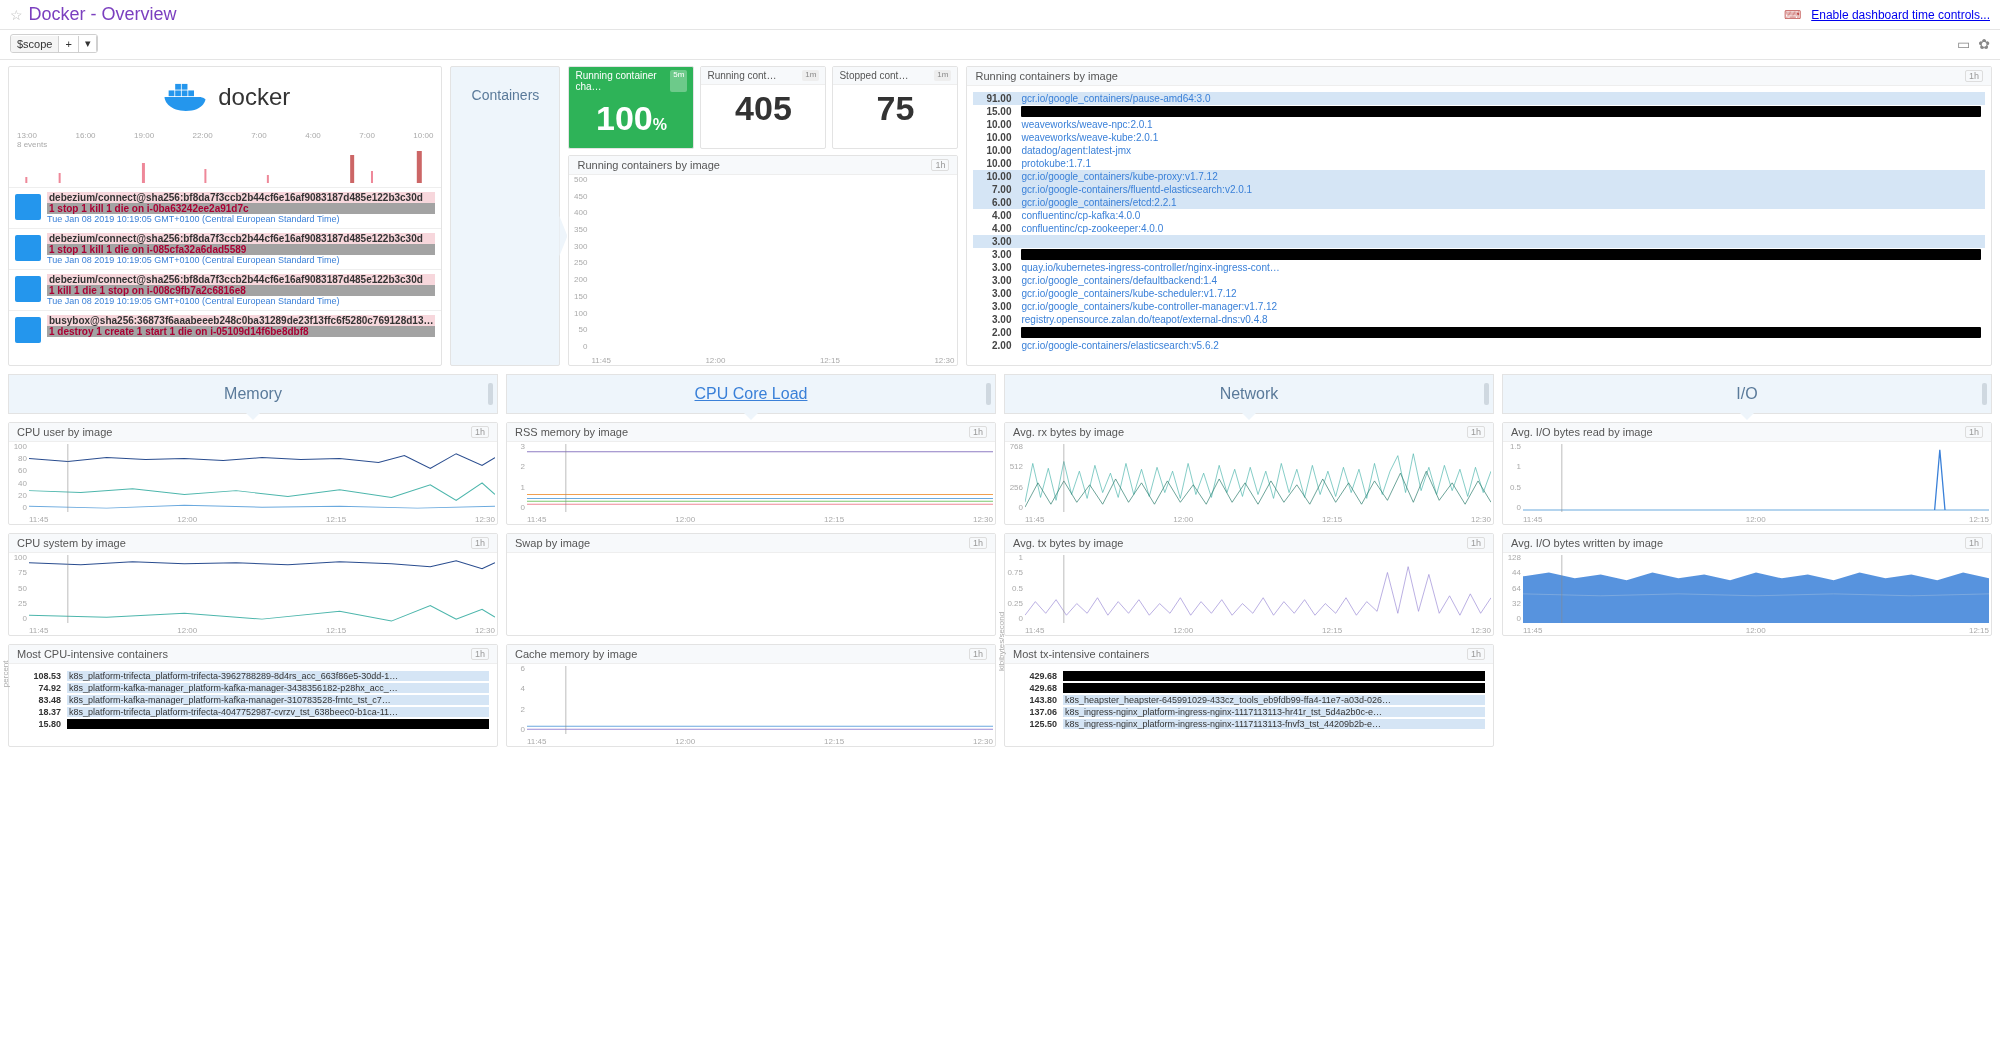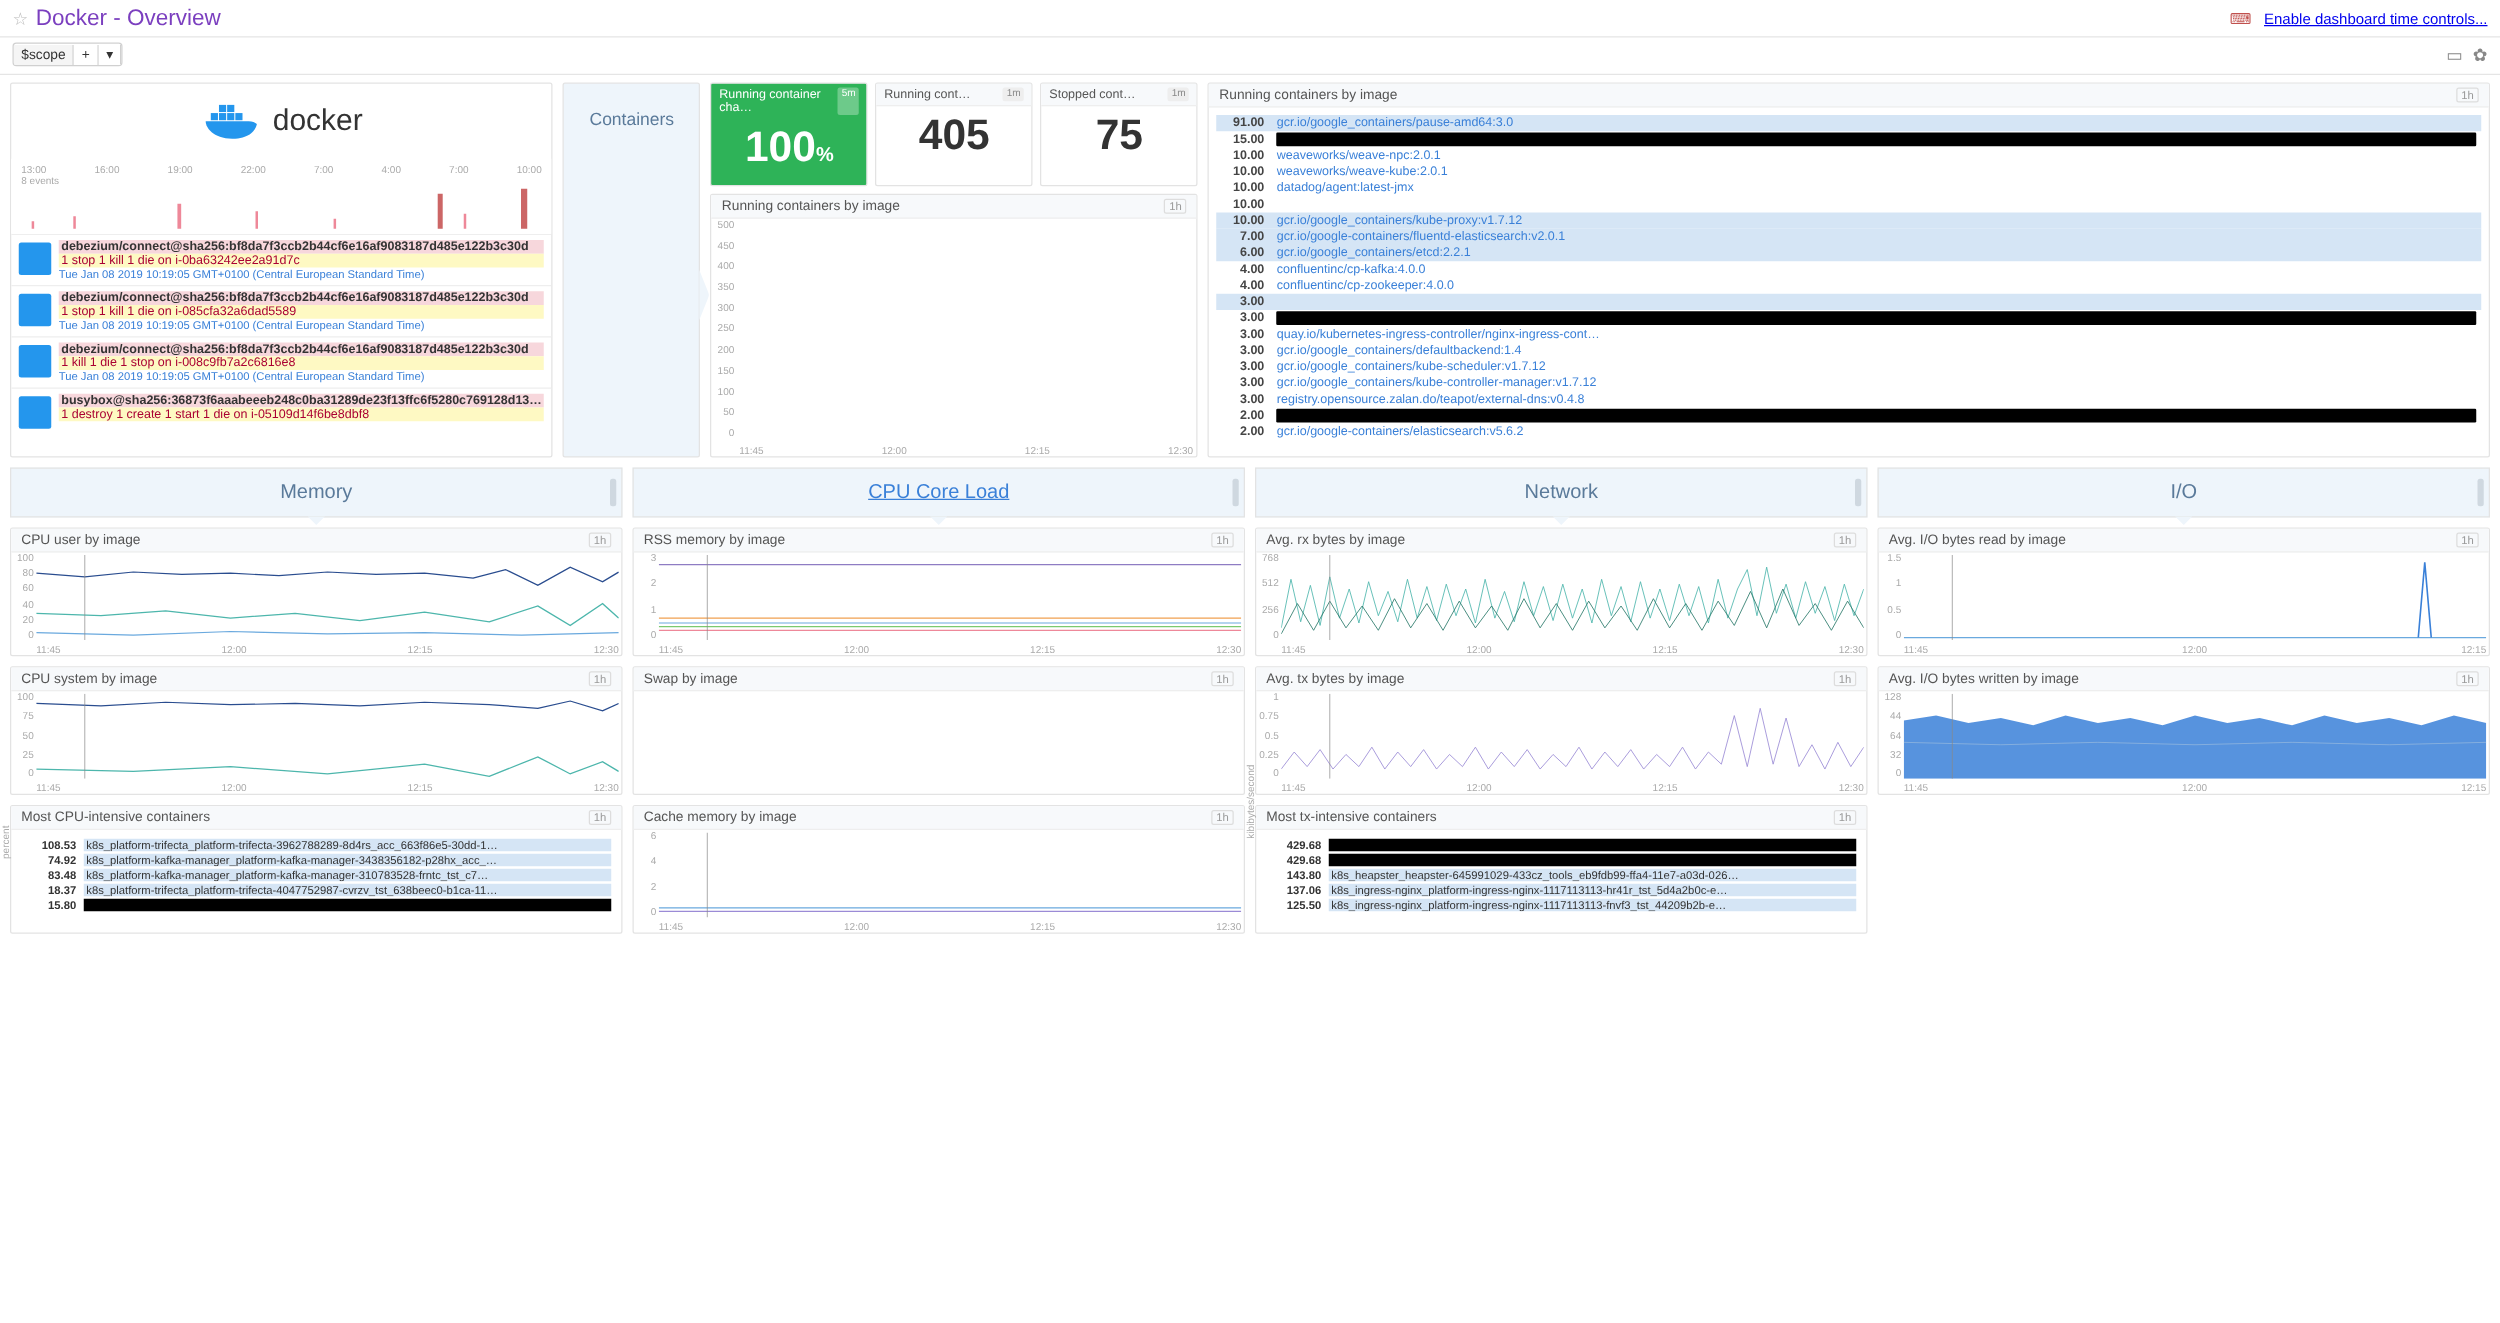--- a/index.html
+++ b/index.html
@@ -27,21 +27,21 @@
 .docker-logo { display:flex; justify-content:center; align-items:center; padding:12px; gap:8px; }
 .docker-logo .whale { width:50px; height:36px; position:relative; }
 .docker-logo .txt { font-size:24px; color:#333; }
 .spark-row { height:60px; position:relative; background:#fff; padding:4px 8px; }
 .spark-row .axis { display:flex; justify-content:space-between; font-size:8px; color:#aaa; }
 .events { flex:1; overflow:hidden; }
 .event { display:flex; gap:6px; padding:4px 6px; border-top:1px solid #eee; font-size:10px; }
 .event-icon { width:26px; height:26px; background:#2496ed; border-radius:2px; flex-shrink:0; margin-top:2px; }
 .event-txt { flex:1; }
 .event-txt .l1 { background:#f7d7dc; color:#333; font-weight:600; padding:0 2px; }
-.event-txt .l2 { background:#fef9c3; color:#a03; font-weight:400; padding:0 2px; }
+.event-txt .l2 { background:#a3a3a3; color:#a03; font-weight:700; padding:0 2px; }
 .event-txt .l3 { color:#3a80d8; font-size:9px; }
 
 .containers-col { flex:0 0 110px; background:#eef5fb; display:flex; align-items:flex-start; justify-content:center; padding-top:20px; color:#5a7a9a; font-size:14px; position:relative; }
 .arrow-notch { position:absolute; right:-8px; top:50%; width:8px; height:40px; background:#eef5fb; clip-path:polygon(0 0,100% 50%,0 100%); }
 
 .mid-col { flex:0 0 390px; display:flex; flex-direction:column; gap:6px; }
 .stat-row { display:flex; gap:6px; }
 .stat-card { flex:1; border:1px solid #e3e3e3; border-radius:2px; }
 .stat-card.green { background:#2eb358; color:#fff; }
 .stat-title { font-size:10px; padding:3px 6px; display:flex; justify-content:space-between; }
@@ -1330,20 +1330,21 @@
   <div class="img-row  ">
     <span class="img-val">10.00</span>
             <span class="img-name">weaveworks/weave-kube:2.0.1</span>
   </div>
   <div class="img-row  ">
     <span class="img-val">10.00</span>
             <span class="img-name">datadog/agent:latest-jmx</span>
   </div>
   <div class="img-row  ">
     <span class="img-val">10.00</span>
+            <span class="img-name">protokube:1.7.1</span>
   </div>
   <div class="img-row hl ">
     <span class="img-val">10.00</span>
             <span class="img-name">gcr.io/google_containers/kube-proxy:v1.7.12</span>
   </div>
   <div class="img-row hl ">
     <span class="img-val">7.00</span>
             <span class="img-name">gcr.io/google-containers/fluentd-elasticsearch:v2.0.1</span>
   </div>
   <div class="img-row hl ">

